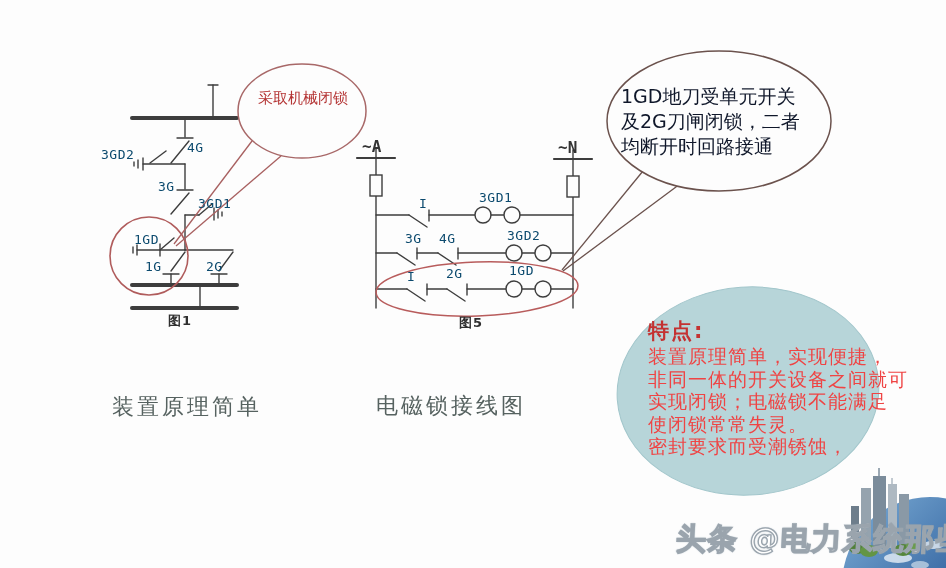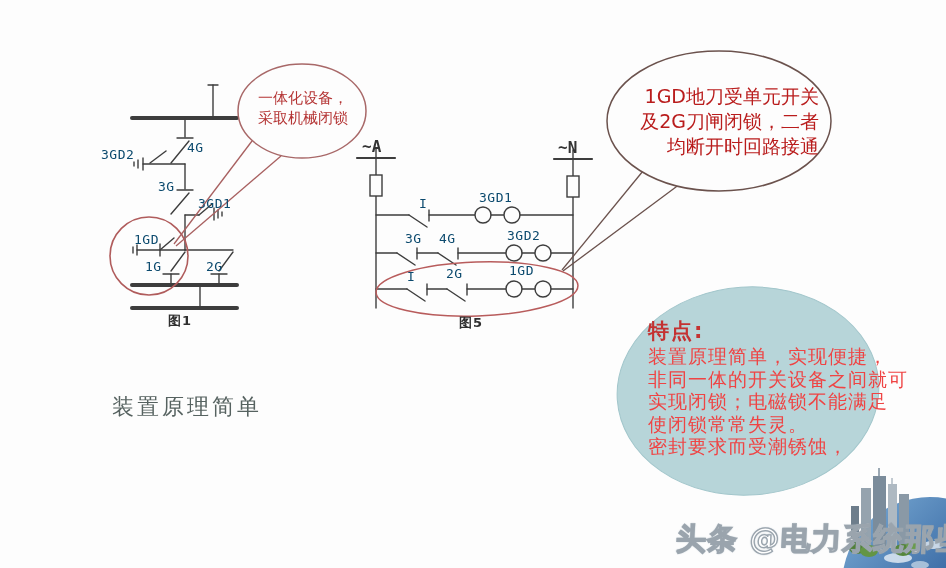--- a/index.html
+++ b/index.html
@@ -22,22 +22,22 @@
     font-size:13px;color:#2f2f2f;font-weight:bold;letter-spacing:1px;
   }
   .diagram-title{
     font-size:22px;color:#566260;letter-spacing:3px;
   }
   .callout-left-text{
     left:238px;top:88px;width:130px;text-align:center;
     font-size:15px;line-height:20px;color:#b43434;
   }
   .callout-right-text{
-    left:621px;top:84px;width:198px;text-align:right;
-    font-size:19px;line-height:25px;color:#b91c1c;font-weight:500;
+    left:621px;top:84px;width:198px;text-align:left;
+    font-size:19px;line-height:25px;color:#0f172a;font-weight:500;
   }
   .features-text{left:648px;top:318px;}
   .features-heading{
     font-size:21px;line-height:27px;font-weight:bold;color:#c43232;letter-spacing:2px;
   }
   .features-line{
     font-size:19px;line-height:22.5px;color:#ef4444;letter-spacing:1px;
   }
   .watermark{
     left:676px;top:519px;z-index:3;
@@ -191,23 +191,23 @@
   <span class="txt phase-label" style="left:558px;top:138px">~N</span>
   <span class="txt comp-label" style="left:419px;top:196px">I</span>
   <span class="txt comp-label" style="left:479px;top:190px">3GD1</span>
   <span class="txt comp-label" style="left:405px;top:231px">3G</span>
   <span class="txt comp-label" style="left:439px;top:231px">4G</span>
   <span class="txt comp-label" style="left:507px;top:228px">3GD2</span>
   <span class="txt comp-label" style="left:407px;top:269px">I</span>
   <span class="txt comp-label" style="left:446px;top:266px">2G</span>
   <span class="txt comp-label" style="left:509px;top:263px">1GD</span>
   <span class="txt fig-caption" style="left:459px;top:314px">图5</span>
+  <span class="txt diagram-title" style="left:376px;top:391px">电磁锁接线图</span>
 
   <div class="txt callout-left-text">
-    <div>一体化设备，</div>
     <div>采取机械闭锁</div>
   </div>
 
   <div class="txt callout-right-text">
     <div>1GD地刀受单元开关</div>
     <div>及2G刀闸闭锁，二者</div>
     <div>均断开时回路接通</div>
   </div>
 
   <div class="txt features-text">

